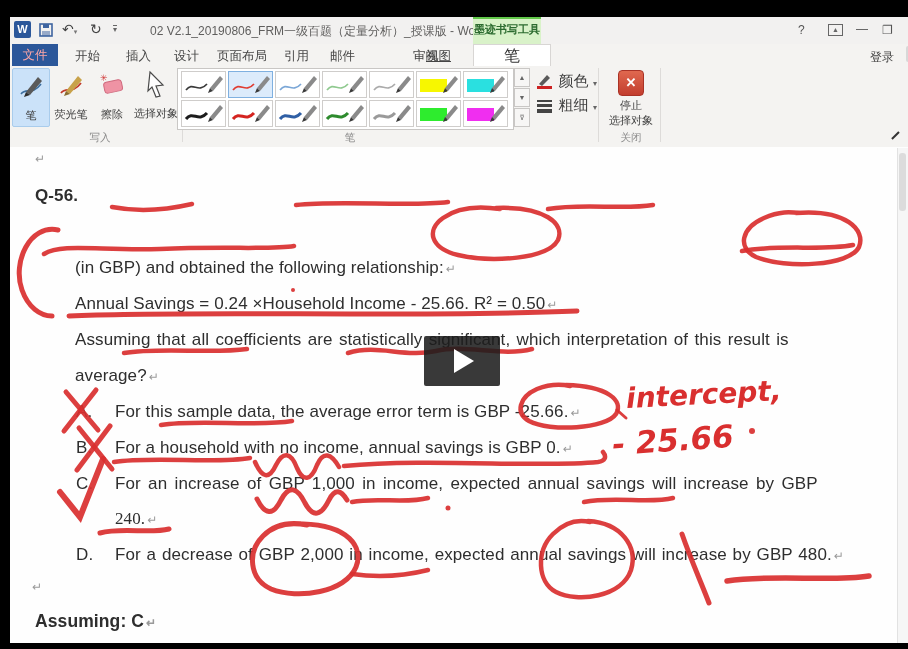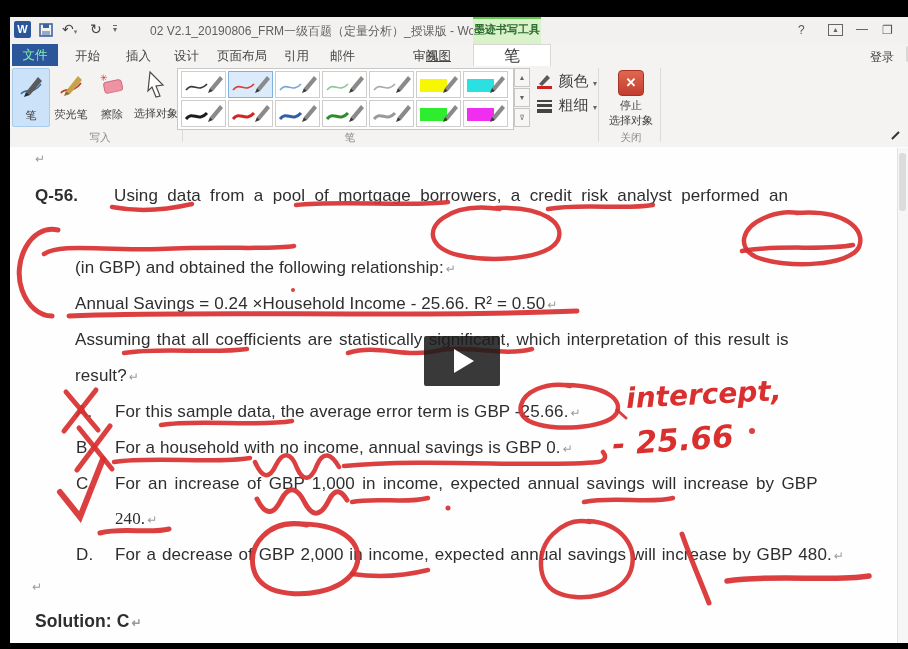--- a/index.html
+++ b/index.html
@@ -8,21 +8,21 @@
   .abs{position:absolute;}
   
   #titlebar{left:10px;top:17px;width:898px;height:27px;background:#f2f1f0;}
   #tabrow{left:10px;top:44px;width:898px;height:22px;background:#f4f3f1;}
   #ribbon{left:10px;top:66px;width:898px;height:81px;background:#f4f3f1;border-bottom:1px solid #d5d3d1;}
   .qat-ic{font-size:14px;color:#444;line-height:16px;}
   #win-title{font-size:12px;color:#5f5e5d;white-space:nowrap;}
   #ctx-hdr{background:#d9f2c9;border-top:2px solid #62c84a;color:#2c6b2f;font-size:11px;
            text-align:center;line-height:20px;}
   .tab{font-size:12.5px;color:#454545;cursor:default;}
-  #tab-file{background:#2b579a;color:#86efac;text-align:center;line-height:22px;}
+  #tab-file{background:#2b579a;color:#fca5a5;text-align:center;line-height:22px;}
   #tab-pen{background:#fff;border:1px solid #d8d6d4;border-bottom:none;text-align:center;line-height:21px;color:#333;}
   .winctl{font-size:12px;color:#555;}
   
   .grp-label{font-size:10.5px;color:#8a8a8a;text-align:center;}
   .vsep{width:1px;background:#dddbd9;}
   .rbtn{text-align:center;}
   .rbtn .lbl{font-size:11px;color:#3f3f3f;display:block;margin-top:2px;}
   #btn-pen-tool{background:#cbe2f9;border:1px solid #a9ccec;border-radius:2px;}
   .gal{background:#fff;border:1px solid #c9c7c5;}
   .swatch{position:absolute;width:45px;height:27px;background:#fff;border:1px solid #cfcdcb;box-sizing:border-box;}
@@ -226,38 +226,37 @@
     <div class="abs" style="left:883px;top:68px;width:10px;height:10px;border-left:2px solid #333;transform:rotate(45deg);"></div>
   </div>
 
   <div class="abs" id="doc"></div>
   <div class="abs" id="scrollstrip"></div>
   <div class="abs" id="scrollthumb"></div>
 
   <div class="abs dline eol" style="left:33px;top:152px;">↵</div>
 
   <div class="abs dline bold" style="left:35px;top:186px;">Q-56.</div>
-  <div class="abs dline" style="left:114px;top:186px;word-spacing:4.5px;">Using data from a pool of mortgage borrowers, a credit risk analyst performed an</div>
   <div class="abs dline" style="left:75px;top:258px;"><span>(in GBP) and obtained the following relationship:</span><span class="eol">↵</span></div>
   <div class="abs dline" style="left:75px;top:294px;"><span>Annual Savings = 0.24 ×Household Income - 25.66. R² = 0.50</span><span class="eol">↵</span></div>
   <div class="abs dline" style="left:75px;top:330px;word-spacing:1.5px;">Assuming that all coefficients are statistically significant, which interpretation of this result is</div>
-  <div class="abs dline" style="left:75px;top:366px;"><span>result?</span><span class="eol">↵</span></div>
+  <div class="abs dline" style="left:75px;top:366px;"><span>average?</span><span class="eol">↵</span></div>
 
   <div class="abs dline" style="left:76px;top:402px;">A.</div>
   <div class="abs dline" style="left:115px;top:402px;"><span>For this sample data, the average error term is GBP -25.66.</span><span class="eol">↵</span></div>
   <div class="abs dline" style="left:76px;top:438px;">B.</div>
   <div class="abs dline" style="left:115px;top:438px;"><span>For a household with no income, annual savings is GBP 0.</span><span class="eol">↵</span></div>
   <div class="abs dline" style="left:76px;top:474px;">C.</div>
   <div class="abs dline" style="left:115px;top:474px;word-spacing:2.5px;">For an increase of GBP 1,000 in income, expected annual savings will increase by GBP</div>
   <div class="abs dline" style="left:115px;top:509px;font-family:Liberation Serif, serif;"><span>240.</span><span class="eol">↵</span></div>
   <div class="abs dline" style="left:76px;top:545px;">D.</div>
   <div class="abs dline" style="left:115px;top:545px;word-spacing:1px;"><span>For a decrease of GBP 2,000 in income, expected annual savings will increase by GBP 480.</span><span class="eol">↵</span></div>
 
   <div class="abs dline eol" style="left:30px;top:580px;">↵</div>
-  <div class="abs dline bold" style="left:35px;top:611px;font-size:17.5px;"><span>Solution: C</span><span class="eol">↵</span></div>
+  <div class="abs dline bold" style="left:35px;top:611px;font-size:17.5px;"><span>Assuming: C</span><span class="eol">↵</span></div>
 
   <svg class="abs" id="ink-layer" viewBox="0 0 908 649">
       <path d="M112,207 C138,212 166,210 192,204" stroke="#d92f2f" stroke-width="4.5" fill="none" stroke-linecap="round" opacity=".92"></path>
       <path d="M296,205 C340,200 412,207 448,202" stroke="#d92f2f" stroke-width="4.5" fill="none" stroke-linecap="round" opacity=".92"></path>
       <path d="M548,209 C582,203 624,210 653,205" stroke="#d92f2f" stroke-width="4.5" fill="none" stroke-linecap="round" opacity=".92"></path>
       <path d="M58,230 C30,224 12,262 22,290 C28,307 40,316 52,316" stroke="#d92f2f" stroke-width="5" fill="none" stroke-linecap="round" opacity=".92"></path>
       <path d="M44,254 C62,243 100,251 160,249 C225,246 272,250 294,246" stroke="#d92f2f" stroke-width="4.5" fill="none" stroke-linecap="round" opacity=".92"></path>
       <path d="M496,208 C545,206 565,224 558,240 C548,259 492,263 458,255 C430,248 426,230 443,218 C458,207 480,206 500,209" stroke="#d92f2f" stroke-width="4.5" fill="none" stroke-linecap="round" opacity=".92"></path>
       <path d="M796,213 C846,209 866,230 859,247 C850,266 786,269 756,257 C737,248 741,228 764,218 C780,211 790,212 800,213" stroke="#d92f2f" stroke-width="4.5" fill="none" stroke-linecap="round" opacity=".92"></path>
       <path d="M742,251 C782,244 822,251 853,245" stroke="#d92f2f" stroke-width="4.5" fill="none" stroke-linecap="round" opacity=".92"></path>

